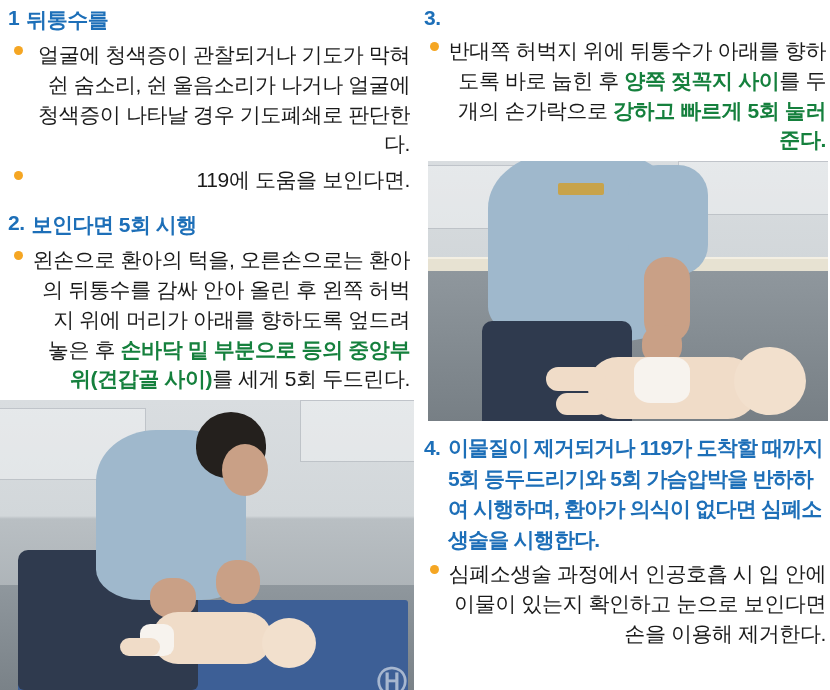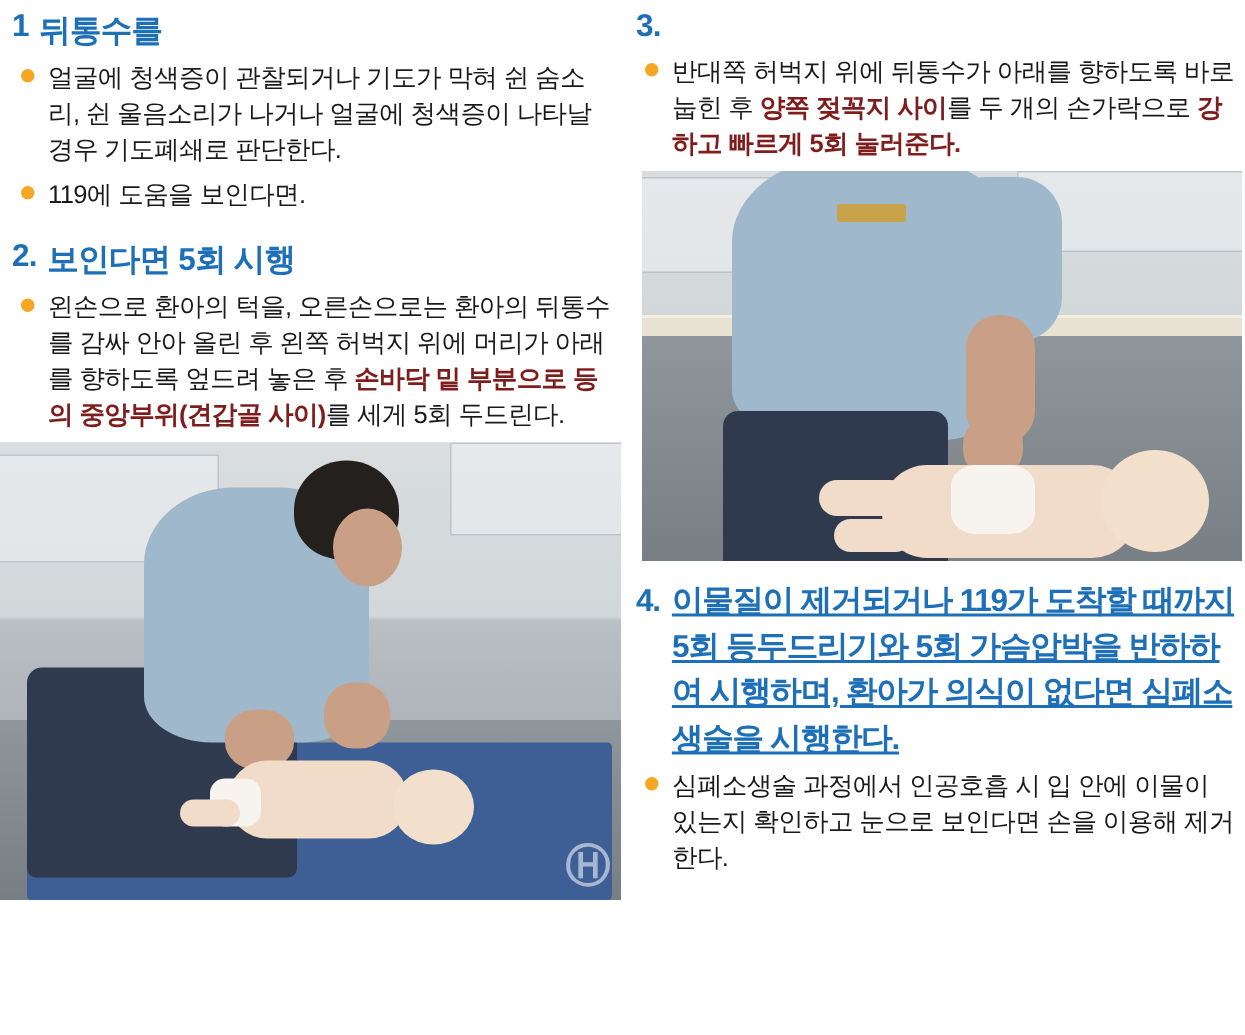--- a/index.html
+++ b/index.html
@@ -50,36 +50,37 @@
   
   ul.blist {
     list-style: none;
     margin: 4px 0 0 0;
     padding: 0 4px 0 12px;
   }
   ul.blist > li {
     position: relative;
     padding-left: 20px;
     margin-bottom: 6px;
-    font-size: 17px;
+    font-size: 21px;
     line-height: 1.42;
     color: #1a1a1a;
     letter-spacing: -0.4px;
+    text-align: right;
   }
   ul.blist > li::before {
     content: "";
     position: absolute;
     left: 2px;
     top: 6px;
     width: 9px;
     height: 9px;
     border-radius: 50%;
     background: #f5a623;
   }
-  .hl { color: #7f1d1d; font-weight: bold; }
+  .hl { color: #15803d; font-weight: bold; }
 
   
   .photo {
     position: relative;
     overflow: hidden;
     background: #cfd4d8;
   }
   .photo-left {
     margin: 6px 0 0 0;
     width: 414px;
@@ -167,21 +168,21 @@
     display: flex;
     align-items: flex-start;
     color: #1d6fb8;
     font-weight: bold;
     font-size: 21px;
     line-height: 1.45;
     letter-spacing: -0.8px;
     padding: 12px 6px 0 8px;
   }
   .bigblue .num { margin-right: 8px; flex: 0 0 auto; }
-  .bigblue .txt { flex: 1 1 auto; text-decoration: underline; }
+  .bigblue .txt { flex: 1 1 auto; }
 
   ul.blist.tight > li { margin-bottom: 2px; }
 </style>
 </head>
 <body>
 
 <div id="page">
 
   <div class="col col-left">
 

